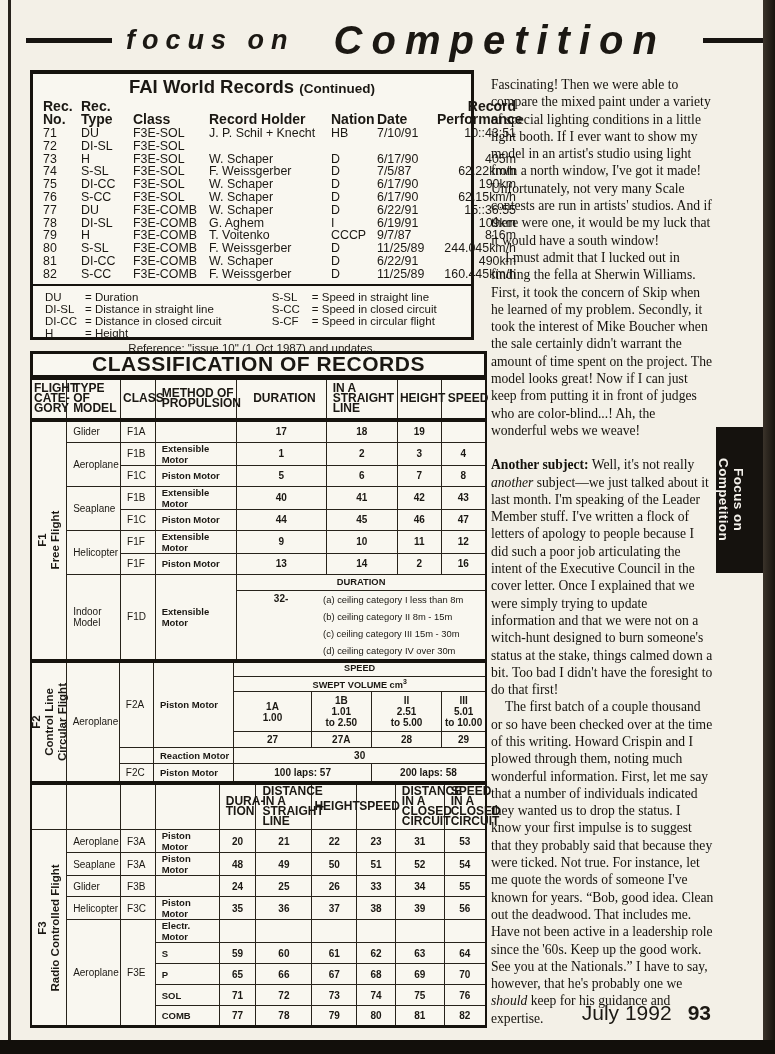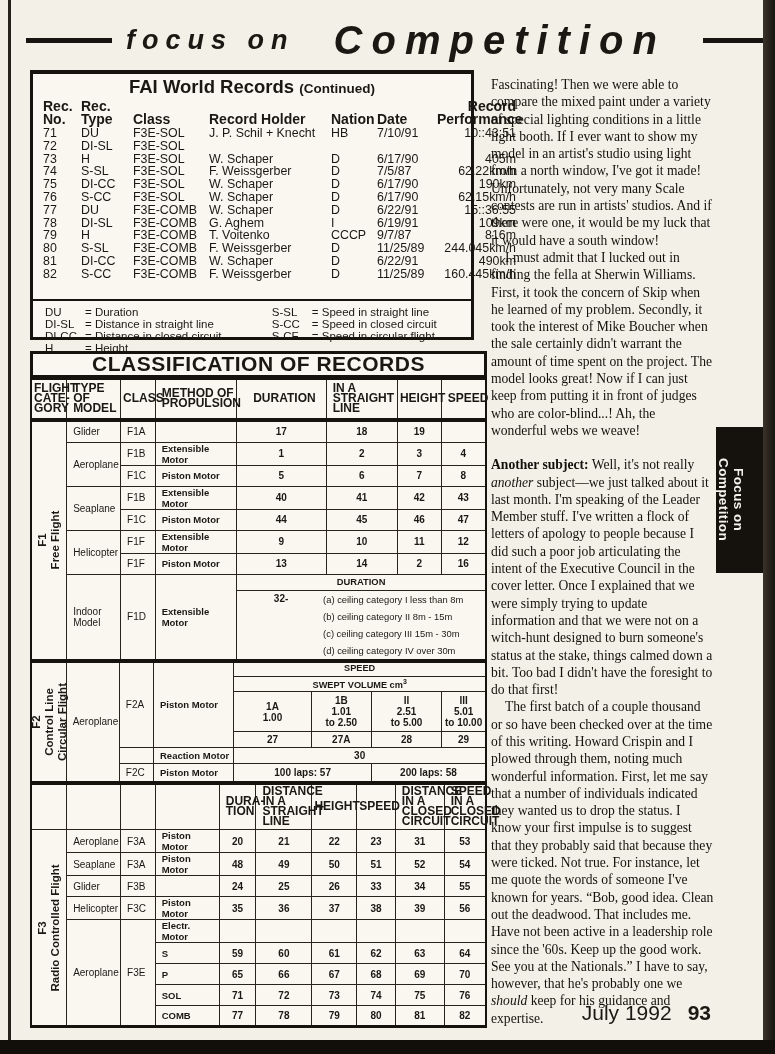--- a/index.html
+++ b/index.html
@@ -36,21 +36,21 @@
   #fai-box th{font-weight:bold;text-align:left;vertical-align:bottom;padding:1px 2px;font-size:14px;line-height:13px;}
   #fai-box td{padding:0 2px;line-height:12.8px;}
   #fai-box .c-no{width:34px;padding-left:10px;}
   #fai-box .c-type{width:48px;}
   #fai-box .c-cls{width:72px;}
   #fai-box .c-holder{width:118px;}
   #fai-box .c-nation{width:42px;}
   #fai-box .c-date{width:56px;}
   #fai-box .c-perf{width:79px;text-align:right;padding-right:6px;}
   tr.first-row td{padding-top:6px;}
-  .fai-legend{border-top:2px solid #16130e;display:flex;padding:5px 6px 1px 12px;font-size:11.5px;line-height:12.3px;margin-top:18px;}
+  .fai-legend{border-top:2px solid #16130e;display:flex;padding:5px 6px 1px 12px;font-size:11.5px;line-height:12.3px;margin-top:3px;}
   .leg-col-left{width:54%;}
   .leg-col-right{width:46%;}
   .leg-t{display:inline-block;width:40px;}
   .fai-ref{text-align:center;font-size:11.5px;padding:1px 0 3px;}
 
   
   #cls-title{left:30px;top:351px;width:457px;height:27px;box-sizing:border-box;border:3px solid #16130e;
     background:var(--box);text-align:center;font-weight:bold;font-size:21px;line-height:20px;letter-spacing:0.5px;}
 
   

